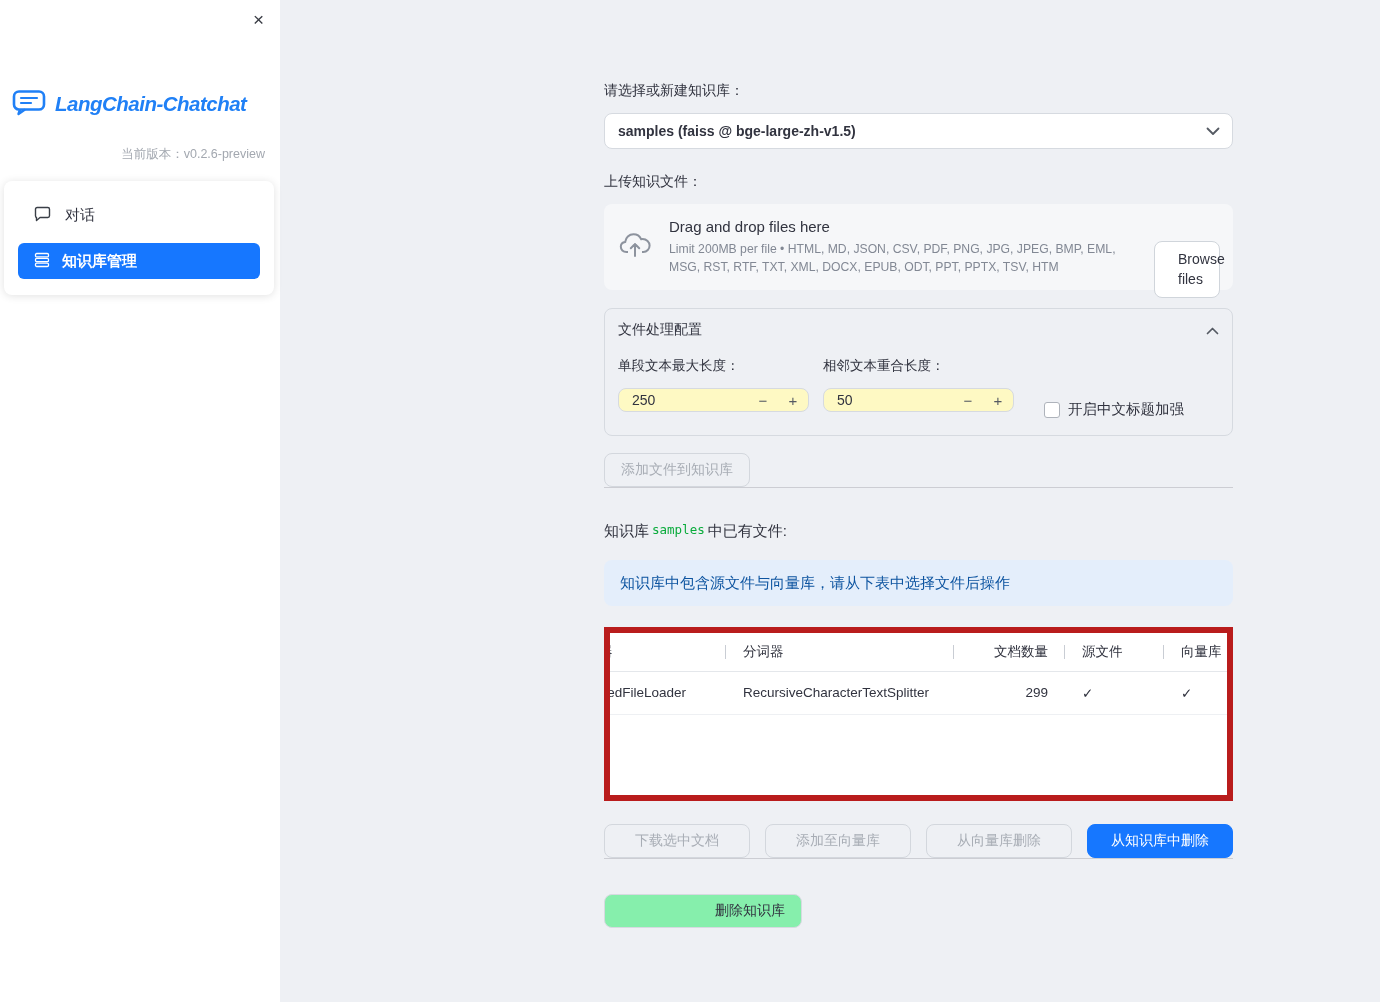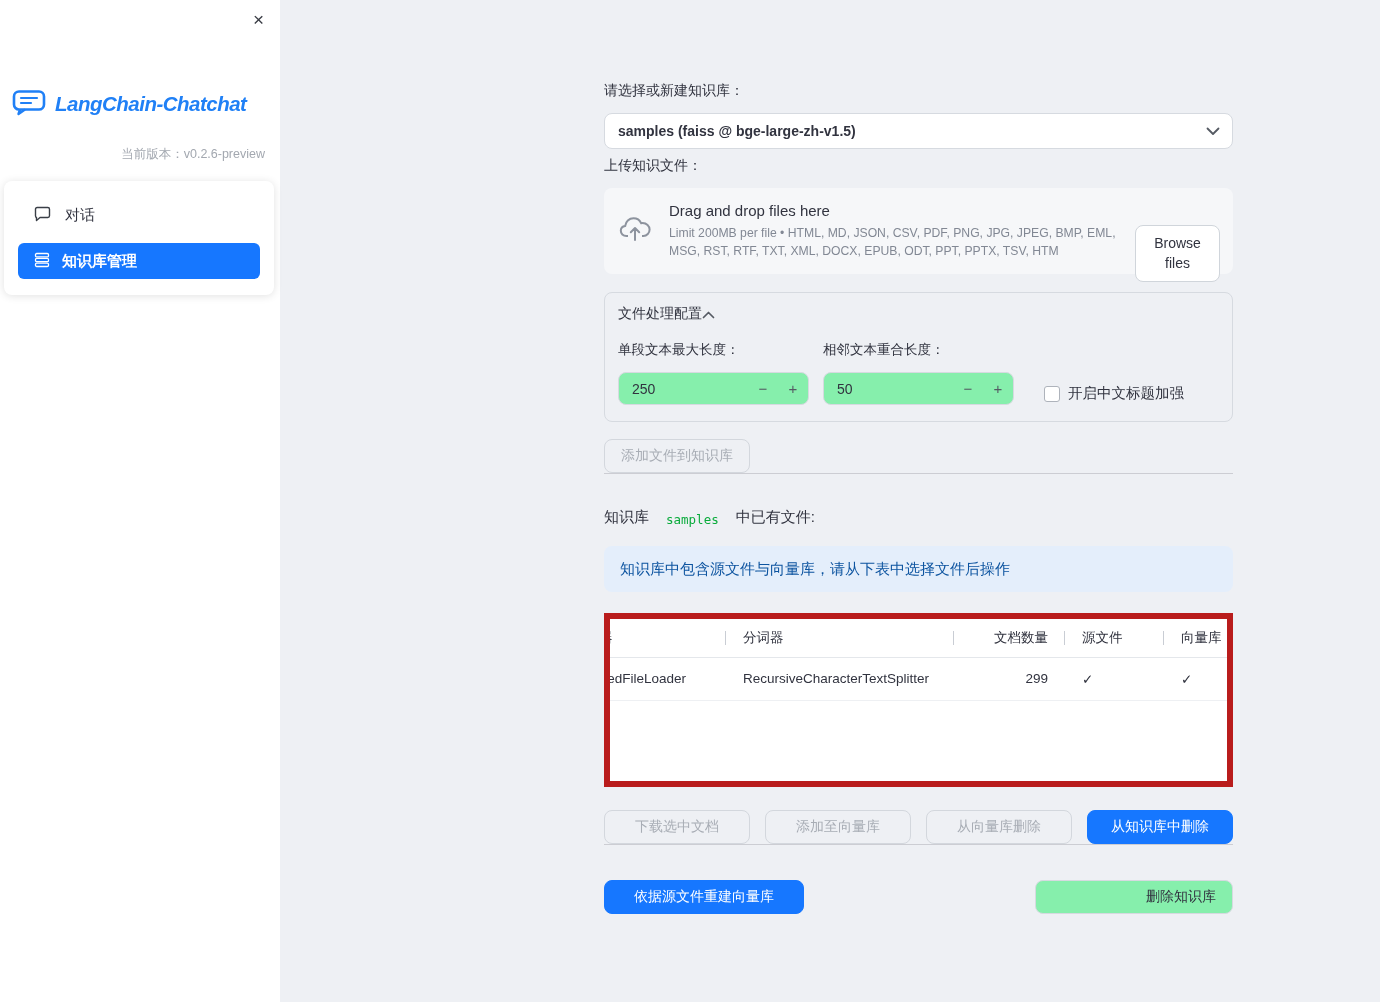--- a/index.html
+++ b/index.html
@@ -62,48 +62,48 @@
   .content{
     position:absolute;left:604px;top:0;width:629px;
   }
   .field-label{font-size:14px;color:var(--text);margin-top:0;}
   .lbl-kb{margin-top:82px;}
   .selectbox{
     margin-top:13px;height:36px;background:#fff;border:1px solid var(--border);
     border-radius:8px;display:flex;align-items:center;justify-content:space-between;
     padding:0 12px 0 13px;cursor:pointer;font-size:14px;font-weight:bold;
   }
-  .lbl-upload{margin-top:8px;}
+  .lbl-upload{margin-top:24px;}
   .uploader{
     margin-top:13px;height:86px;background:#f6f7f9;border-radius:8px;
     display:flex;align-items:center;padding:0 13px 0 15px;gap:16px;
   }
   .uploader .texts{flex:1;}
   .drag-text{font-size:15px;color:var(--text);}
   .limit-text{font-size:12.2px;color:#828894;line-height:1.45;margin-top:6px;max-width:478px;}
   .browse-btn{
-    width:85px;min-height:52px;background:#fff;border:1px solid #d0d5db;border-radius:8px;
-    font-size:14px;color:var(--text);cursor:pointer;padding:8px 10px;line-height:1.4;
+    width:66px;min-height:52px;background:#fff;border:1px solid #d0d5db;border-radius:8px;
+    font-size:14px;color:var(--text);cursor:pointer;padding:8px 23px;line-height:1.4;
     font-family:inherit;
     margin-top:45px;
   }
 
   .expander{
     margin-top:18px;border:1px solid var(--border);border-radius:8px;
     padding:12px 13px 16px 13px;
   }
   .expander-header{
-    display:flex;align-items:center;justify-content:flex-start;cursor:pointer;
+    display:flex;align-items:center;justify-content:space-between;cursor:pointer;
     font-size:14px;color:var(--text);
   }
   .expander-body{display:flex;align-items:flex-start;margin-top:18px;gap:14px;}
   .num-group{width:191px;}
   .num-group .field-label{font-size:13.5px;}
   .numinput{
-    margin-top:13px;height:33px;background:#86efac;border:1px solid var(--border);
+    margin-top:13px;height:24px;background:#fef9c3;border:1px solid var(--border);
     border-radius:8px;display:flex;align-items:center;padding-left:13px;overflow:hidden;
   }
   .numval{flex:1;font-size:14px;}
   .step-btn{
     width:30px;height:100%;border:none;background:transparent;color:#555a63;
     font-size:15px;cursor:pointer;font-family:inherit;
   }
   .chk-group{display:flex;align-items:center;gap:8px;margin-top:43px;margin-left:16px;}
   .checkbox{
     width:16px;height:16px;border:1.6px solid #aeb3bb;border-radius:3px;background:#fff;
@@ -115,21 +115,21 @@
     height:34px;border-radius:8px;border:1px solid var(--border);
     background:transparent;font-size:14px;color:var(--text);cursor:pointer;
     padding:0 16px;font-family:Liberation Sans, sans-serif;
   }
   .btn.disabled{color:#a8adb5;border-color:#d3d7dd;cursor:default;}
   .btn.primary{background:var(--primary);border-color:var(--primary);color:#fff;}
   .add-btn{margin-top:17px;}
 
   hr.divider{border:none;border-top:1px solid rgba(49,51,63,0.18);margin:0;}
   .div1{margin-top:41px;}
-  .kb-files-line{margin-top:34px;font-size:15px;display:flex;align-items:flex-end;gap:17px;}
+  .kb-files-line{margin-top:34px;font-size:15px;display:flex;align-items:flex-start;gap:3px;}
   .inline-code{
     font-family:"DejaVu Sans Mono","Liberation Mono",monospace;
     font-size:12.5px;color:var(--code-green);
   }
   .infobox{
     margin-top:19px;height:46px;background:var(--info-bg);border-radius:8px;
     display:flex;align-items:center;padding:0 16px;font-size:15px;color:var(--info-text);
   }
 
   
@@ -318,17 +318,16 @@
   <div class="action-row">
     <button class="btn disabled">下载选中文档</button>
     <button class="btn disabled">添加至向量库</button>
     <button class="btn disabled">从向量库删除</button>
     <button class="btn primary">从知识库中删除</button>
   </div>
 
   <hr class="divider div2">
 
   <div class="bottom-row">
-    <button class="btn primary rebuild-btn">依据源文件重建向量库</button>
     <button class="btn delete-kb-btn">删除知识库</button>
   </div>
 
 </div>
 
 </body></html>

